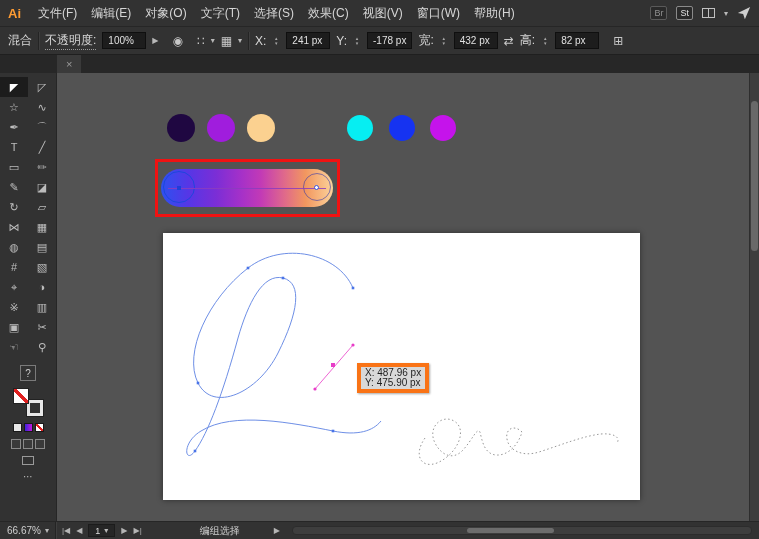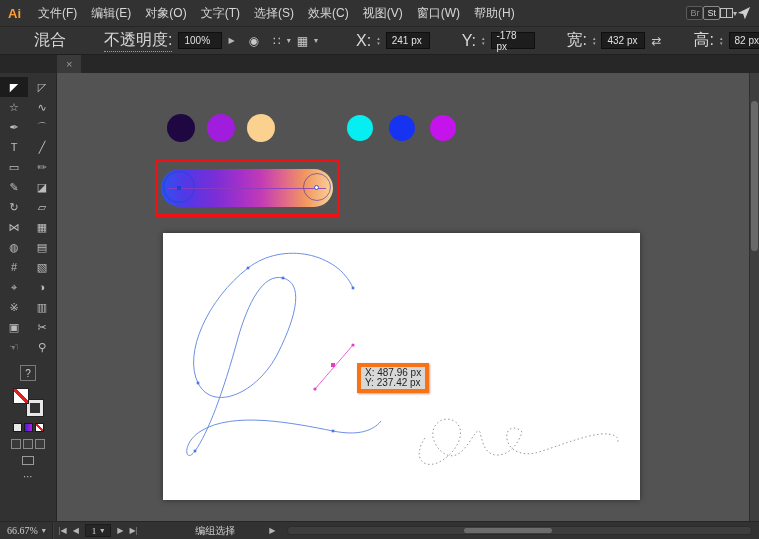--- a/index.html
+++ b/index.html
@@ -4,30 +4,30 @@
 <style>
   * { box-sizing: border-box; margin: 0; padding: 0; }
   html,body { width: 759px; height: 539px; overflow: hidden; }
   body { font-family: "Liberation Sans", "DejaVu Sans", sans-serif; background: #535353; }
   .window { width: 759px; height: 539px; display: flex; flex-direction: column; background: #323232; }
 
   
   .menubar { height: 27px; background: #323232; display: flex; align-items: center; padding: 0 8px; border-bottom: 1px solid #262626; }
   .logo { color: #ff9c33; font-weight: bold; font-size: 13px; margin-right: 10px; }
   .menu-item { color: #d6d6d6; font-size: 12px; padding: 12px 7px; line-height: 26px; cursor: default; }
-  .menubar-right { margin-left: auto; display: flex; align-items: center; }
+  .menubar-right { margin-left: auto; display: flex; align-items: center; gap: 9px; }
   .badge { font-size: 9px; color: #e2e2e2; border: 1px solid #8a8a8a; border-radius: 2px; padding: 1px 3px; background: #2a2a2a; }
   .badge.dim { color: #909090; border-color: #5a5a5a; }
   .docs-icon { width: 13px; height: 10px; border: 1px solid #c0c0c0; position: relative; }
   .docs-icon::after { content:""; position:absolute; left:5px; top:0; bottom:0; width:1px; background:#c0c0c0; }
   .caret { color: #b8b8b8; font-size: 8px; }
 
   
   .optionsbar { height: 28px; background: #323232; display: flex; align-items: center; gap: 6px; padding: 0 8px; border-bottom: 1px solid #1f1f1f; }
-  .opt-label { color: #d8d8d8; font-size: 16px; white-space: nowrap; margin-left: 26px; }
+  .opt-label { color: #d8d8d8; font-size: 12px; white-space: nowrap; }
   .opt-label.link { border-bottom: 1px dotted #9a9a9a; }
   .value-box { height: 17px; background: #1d1d1d; border: 1px solid #0f0f0f; color: #e0e0e0; font-size: 10px; display: flex; align-items: center; padding: 0 5px; min-width: 44px; }
   .stepper { display: flex; flex-direction: column; justify-content: center; color: #a8a8a8; font-size: 5px; line-height: 5px; width: 8px; text-align: center; }
   .sep { width: 1px; height: 18px; background: #242424; box-shadow: 1px 0 0 #3e3e3e; }
   .opt-icon { color: #c8c8c8; font-size: 12px; line-height: 1; }
   .gap-l { margin-left: 8px; }
 
   
   .tabbar { height: 18px; background: #272727; display: flex; align-items: flex-end; }
   .tab { height: 18px; background: #3a3a3a; color: #cfcfcf; font-size: 10.5px; display: flex; align-items: center; padding: 0 9px; gap: 9px; margin-left: 57px; }
@@ -72,21 +72,21 @@
   .axis { position: absolute; left: 7px; right: 7px; top: 50%; height: 1px; background: rgba(140,60,190,.85); }
   .dot-l { position: absolute; left: 16px; top: 17px; width: 4px; height: 4px; background: #1d3fd8; }
   .dot-r { position: absolute; right: 14px; top: 16px; width: 5px; height: 5px; border: 1px solid #3c55d8; background: #fff; border-radius: 50%; }
   .annotation { position: absolute; left: 312px; top: 101px; color: #dd2418; font-size: 14px; font-family: "Liberation Serif", "DejaVu Serif", serif; white-space: nowrap; }
   .artboard { position: absolute; left: 106px; top: 160px; width: 477px; height: 267px; background: #ffffff; box-shadow: 0 0 6px rgba(0,0,0,.45); }
   .tooltip { position: absolute; left: 300px; top: 290px; background: #d8d8d8; border: 4px solid #f97316; color: #1e1e1e; font-size: 10px; line-height: 10px; padding: 1px 4px; box-shadow: 1px 1px 2px rgba(0,0,0,.35); white-space: nowrap; }
   .vscroll { position: absolute; right: 0; top: 0; bottom: 0; width: 10px; background: #3e3e3e; border-left: 1px solid #2e2e2e; }
   .vthumb { position: absolute; left: 1px; width: 7px; top: 28px; height: 150px; background: #696969; border-radius: 4px; }
 
   
-  .statusbar { height: 18px; background: #323232; border-top: 1px solid #262626; display: flex; align-items: center; gap: 6px; padding: 0 7px; font-size: 10px; color: #cfcfcf; font-family: Liberation Serif, serif; }
+  .statusbar { height: 18px; background: #323232; border-top: 1px solid #262626; display: flex; align-items: center; gap: 6px; padding: 0 7px; font-size: 10px; color: #cfcfcf; }
   .zoom-box { display: flex; align-items: center; gap: 4px; }
   .nav { display: flex; align-items: center; gap: 6px; color: #b5b5b5; font-size: 8px; }
   .ab-box { border: 1px solid #1c1c1c; background: #262626; padding: 0 6px; height: 13px; display: flex; align-items: center; gap: 4px; font-size: 9px; color: #ddd; }
   .status-text { margin-left: 52px; font-size: 10px; }
   .chev { color: #b5b5b5; font-size: 8px; margin-left: 28px; }
   .hscroll { flex: 1; height: 9px; background: #3e3e3e; border: 1px solid #2c2c2c; border-radius: 4px; position: relative; margin-left: 6px; }
   .hthumb { position: absolute; left: 38%; width: 19%; top: 1px; bottom: 1px; background: #6d6d6d; border-radius: 4px; }
 </style>
 </head>
 <body>
@@ -245,21 +245,21 @@
           <line x1="152" y1="156" x2="190" y2="112" stroke="#e83cc8" stroke-width="0.8"></line>
           <circle cx="152" cy="156" r="1.6" fill="#e83cc8"></circle>
           <circle cx="190" cy="112" r="1.6" fill="#e83cc8"></circle>
           <rect x="168" y="130" width="4" height="4" fill="#e83cc8"></rect>
           <path d="M 262,205 C 250,222 258,236 274,230 C 295,221 305,196 291,188 C 279,181 264,194 272,210 C 278,222 290,228 300,217 C 310,206 314,194 317,199 C 319,207 321,221 333,222 C 346,223 356,210 359,199 C 351,191 342,196 344,206 C 346,218 360,224 376,219 C 398,212 420,203 438,201 C 450,200 458,204 454,210" fill="none" stroke="#979797" stroke-width="1" stroke-dasharray="1.5 2.5"></path>
         </svg>
       </div>
 
       <div class="tooltip">
         <div>X: 487.96 px</div>
-        <div>Y: 237.42 px</div>
+        <div>Y: 475.90 px</div>
       </div>
 
       <div class="vscroll">
         <div class="vthumb"></div>
       </div>
     </div>
   </div>
 
   <div class="statusbar">
     <span class="zoom-box">

